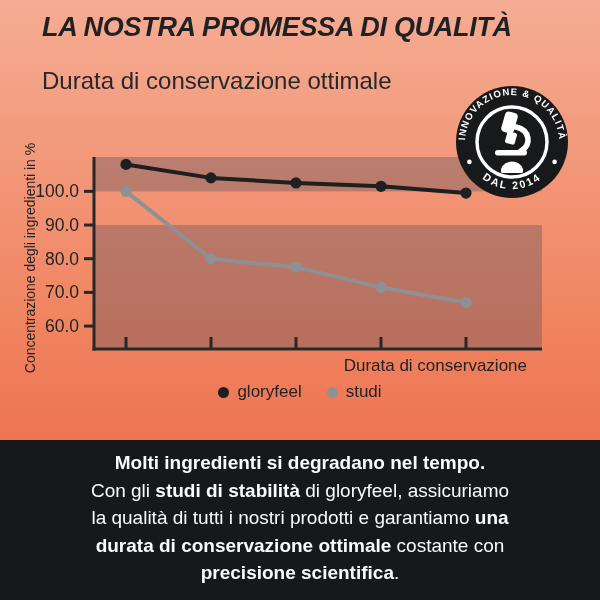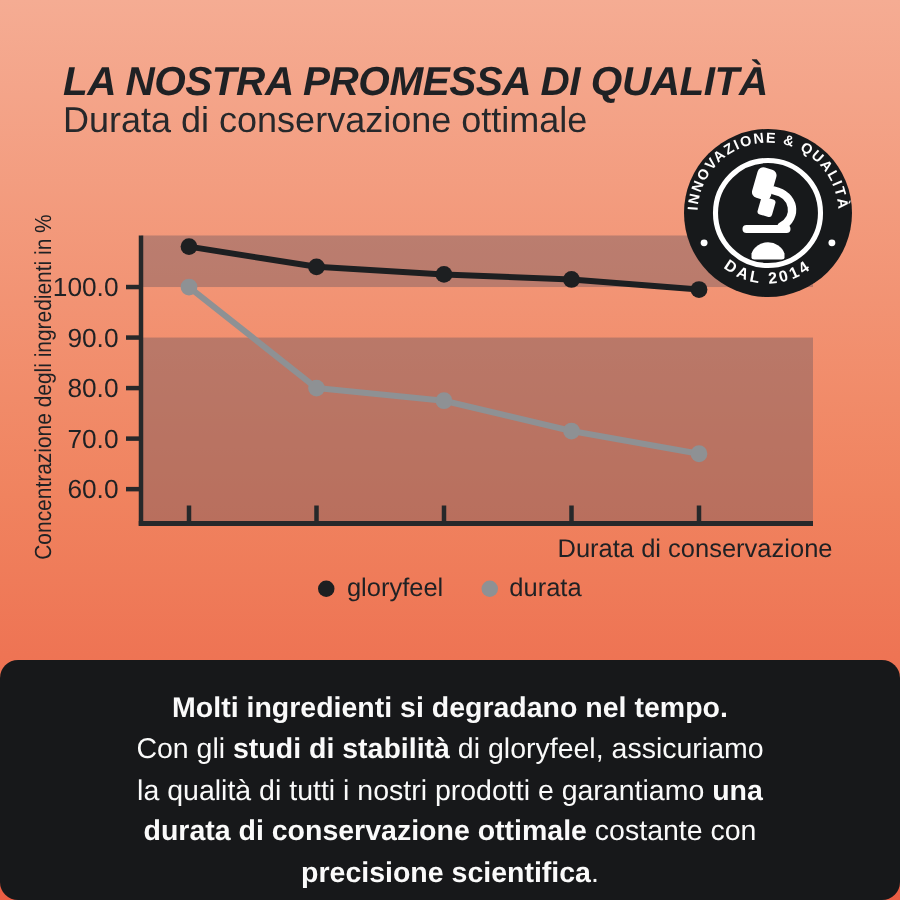--- a/index.html
+++ b/index.html
@@ -2,50 +2,50 @@
 <html><head>
 <meta charset="utf-8">
 <style>
   html,body{margin:0;padding:0;background:#888;}
   .poster{
     position:relative;width:600px;height:600px;overflow:hidden;
     font-family:"Liberation Sans",sans-serif;
     background:linear-gradient(180deg,#F5AC93 0%,#F0835F 55%,#EB5D43 100%);
   }
   .title{
-    position:absolute;left:42px;top:39px;margin:0;
+    position:absolute;left:42px;top:12px;margin:0;
     font-size:27px;font-weight:700;font-style:italic;color:#1F2124;
     letter-spacing:-0.3px;white-space:nowrap;
   }
   .subtitle{
     position:absolute;left:42px;top:67px;margin:0;
     font-size:24px;font-weight:400;color:#26282B;white-space:nowrap;
   }
   .badge{position:absolute;left:456px;top:86px;width:112px;height:112px;z-index:5;}
   .badge text{font-family:"Liberation Sans",sans-serif;font-weight:700;fill:#FFFFFF;}
   .chart-svg{position:absolute;left:0;top:0;width:600px;height:440px;z-index:1;}
   .chart-svg text{font-family:"Liberation Sans",sans-serif;}
   .ylabel{
     position:absolute;top:258px;left:30px;margin:0;
     transform:translate(-50%,-50%) rotate(-90deg) scaleX(0.9);
     white-space:nowrap;font-size:15.5px;color:#1F2124;z-index:2;
   }
   .xlabel{
-    position:absolute;top:356px;right:45px;margin:0;
+    position:absolute;top:356px;right:73px;margin:0;
     font-size:17px;color:#1F2124;z-index:2;white-space:nowrap;
   }
   .legend{
     position:absolute;top:382px;left:0;right:0;
     display:flex;justify-content:center;gap:25px;z-index:2;
   }
   .legend-item{display:flex;align-items:center;gap:8px;font-size:17px;color:#1F2124;}
   .legend-dot{width:11px;height:11px;border-radius:50%;}
   .bottom{
     position:absolute;left:0;top:440px;width:600px;height:160px;background:#17181A;
-    display:flex;align-items:flex-end;justify-content:center;z-index:6;border-radius:12px;
+    display:flex;align-items:center;justify-content:center;z-index:6;
   }
   .footer-text{
     margin:0 26px;padding-bottom:4px;text-align:center;
     font-size:19px;line-height:27.5px;color:#FAFAFA;font-weight:400;
   }
   .footer-text strong{font-weight:700;}
 </style>
 </head>
 <body>
 
@@ -117,21 +117,21 @@
   <p class="ylabel">Concentrazione degli ingredienti in %</p>
   <p class="xlabel">Durata di conservazione</p>
 
   <div class="legend" id="legend">
       <div class="legend-item">
         <span class="legend-dot" style="background: rgb(29, 31, 33);"></span>
         <span>gloryfeel</span>
       </div>
       <div class="legend-item">
         <span class="legend-dot" style="background: rgb(142, 145, 148);"></span>
-        <span>durata</span>
+        <span>studi</span>
       </div>
     </div>
 
   <div class="bottom">
     <p class="footer-text" id="footer-text"><strong>Molti ingredienti si degradano nel tempo.</strong><br><span>Con gli </span><strong>studi di stabilità</strong><span> di gloryfeel, assicuriamo</span><br><span>la qualità di tutti i nostri prodotti e garantiamo </span><strong>una</strong><br><strong>durata di conservazione ottimale</strong><span> costante con</span><br><strong>precisione scientifica</strong><span>.</span></p>
   </div>
 
 </div>
 
 </body></html>

